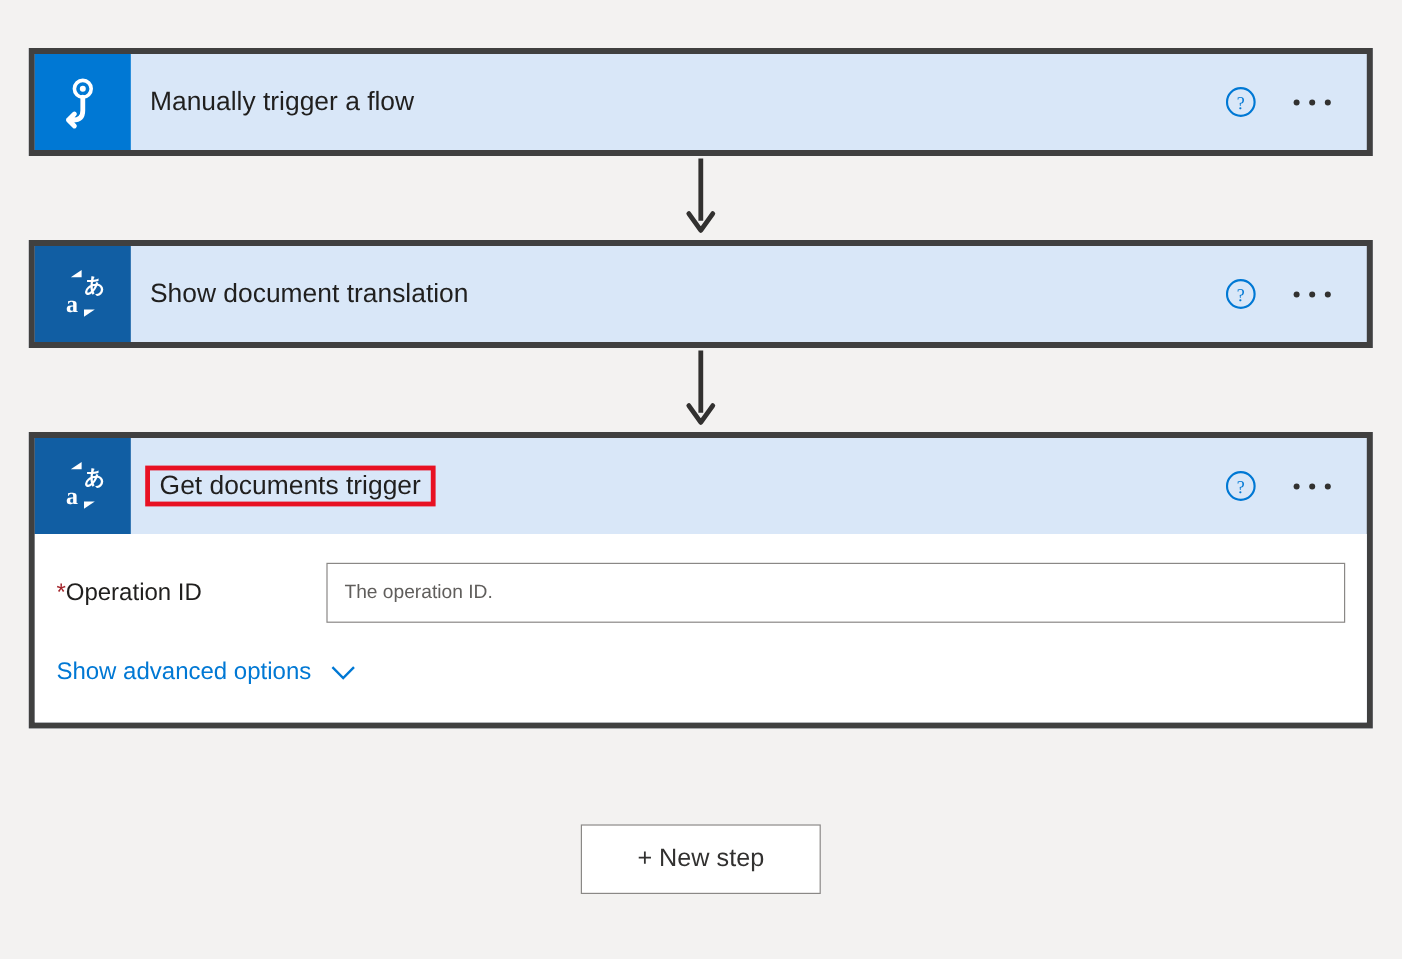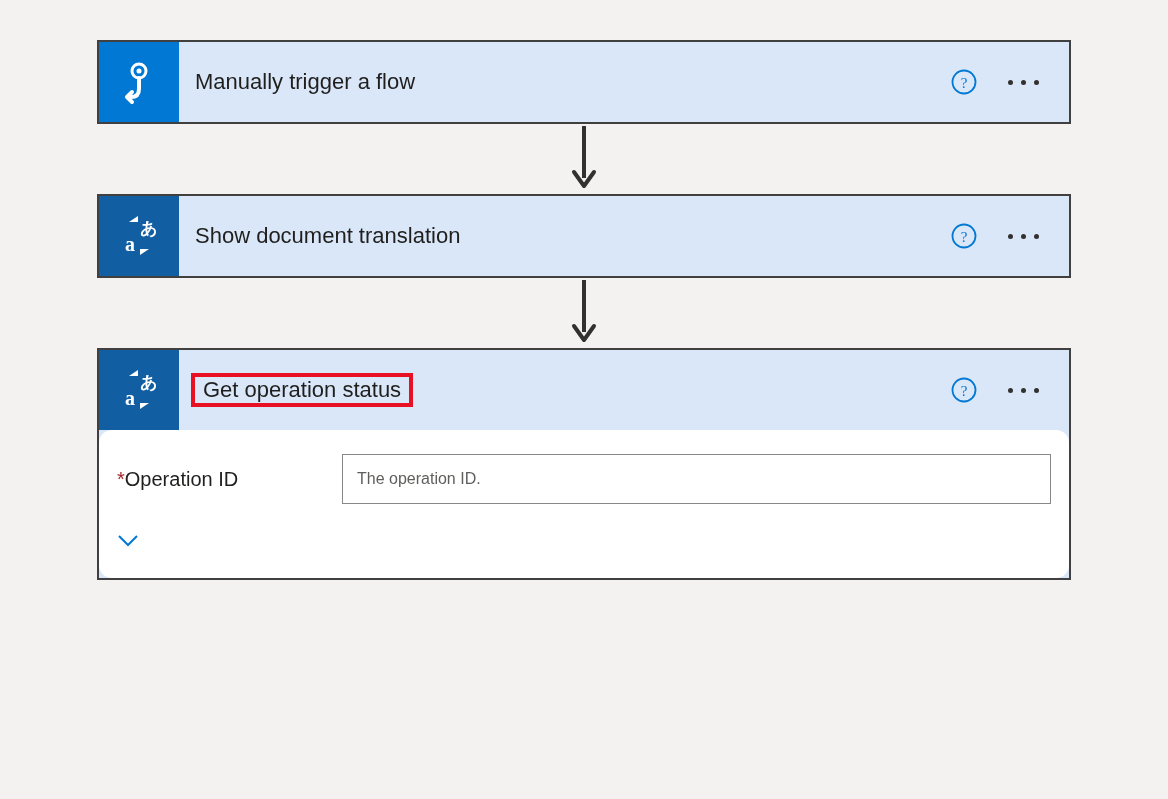--- a/index.html
+++ b/index.html
@@ -10,22 +10,22 @@
     height: 799px;
     padding: 40px 20px;
     overflow: hidden;
   }
   .flow-container {
     display: flex;
     flex-direction: column;
     align-items: center;
   }
   .card {
-    width: 974px;
-    border: 2px solid #404040;
+    width: 1120px;
+    border: 5px solid #404040;
     background: #d9e7f8;
     margin: 0;
   }
   .card-hdr {
     display: flex;
     align-items: center;
     height: 80px;
   }
   .card-icon {
     width: 80px;
@@ -73,21 +73,20 @@
   .arrow-connector {
     display: flex;
     justify-content: center;
     align-items: center;
     height: 70px;
   }
   .card-body {
     background: #ffffff;
     border-top: none;
     padding: 24px 18px 30px 18px;
-    border-radius: 13px;
   }
   .form-row {
     display: flex;
     align-items: center;
     margin-bottom: 30px;
   }
   .form-label {
     width: 225px;
     font-size: 20px;
     color: #201f1e;
@@ -223,21 +222,21 @@
     <div class="card-hdr">
       <div class="card-icon icon-translator">
         <svg width="50" height="50" viewBox="0 0 50 50">
           <path d="M24 5 L15 11 L24 11 Z" fill="#fff"></path>
           <text x="35" y="23" text-anchor="middle" font-size="17" fill="#fff" font-weight="600" font-family="Segoe UI">あ</text>
           <text x="16" y="40" text-anchor="middle" font-size="20" fill="#fff" font-weight="600" font-family="Segoe UI">a</text>
           <path d="M26 44 L35 38 L26 38 Z" fill="#fff"></path>
         </svg>
       </div>
       <div class="card-title" style="padding-left:0;">
-        <span class="highlight-box">Get operation status</span>
+        <span class="highlight-box">Get documents trigger</span>
       </div>
       <div class="card-actions">
         <div class="help-icon">
           <svg width="26" height="26" viewBox="0 0 26 26">
             <circle cx="13" cy="13" r="11.5" fill="none" stroke="#0078d4" stroke-width="1.8"></circle>
             <text x="13" y="18.5" text-anchor="middle" font-size="15" fill="#0078d4" font-family="Segoe UI">?</text>
           </svg>
         </div>
         <div class="ellipsis-icon">
           <div class="ellipsis-dots">
@@ -249,23 +248,25 @@
       </div>
     </div>
     <div class="card-body">
       <div class="form-row">
         <div class="form-label">
           <span class="required-asterisk">*</span><span>Operation ID</span>
         </div>
         <input class="form-input" type="text" placeholder="The operation ID." style="">
       </div>
       <div class="show-advanced">
+        <span>Show advanced options</span>
         <svg width="22" height="14" viewBox="0 0 22 14">
           <path d="M2 2 L11 11 L20 2" fill="none" stroke="#0078d4" stroke-width="2"></path>
         </svg>
       </div>
     </div>
   </div>
 
   <div class="bottom-buttons">
+    <button class="btn">+ New step</button>
   </div>
 
 </div>
 
 </body></html>

